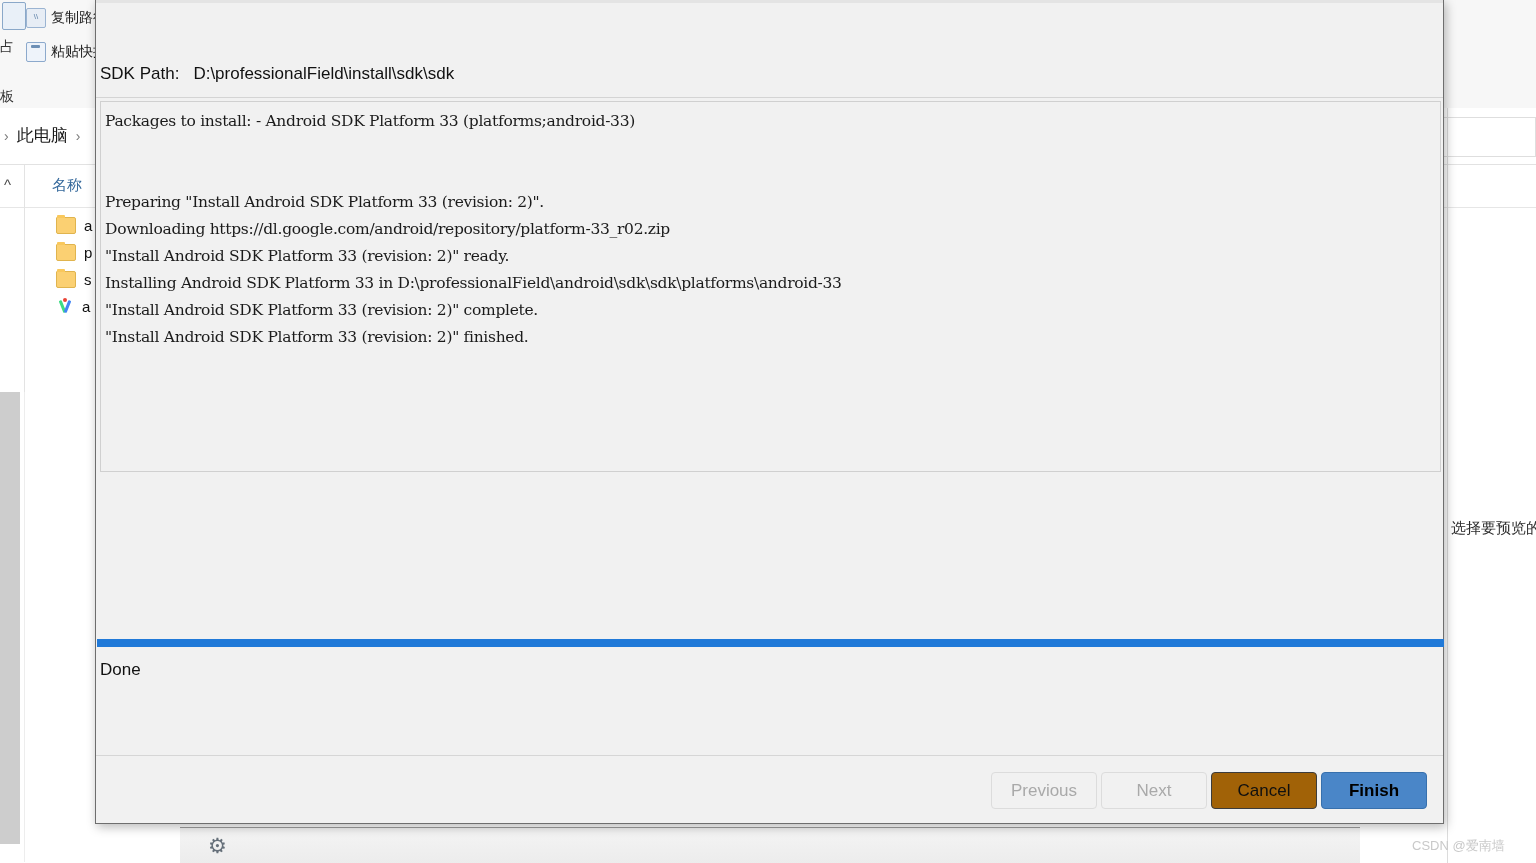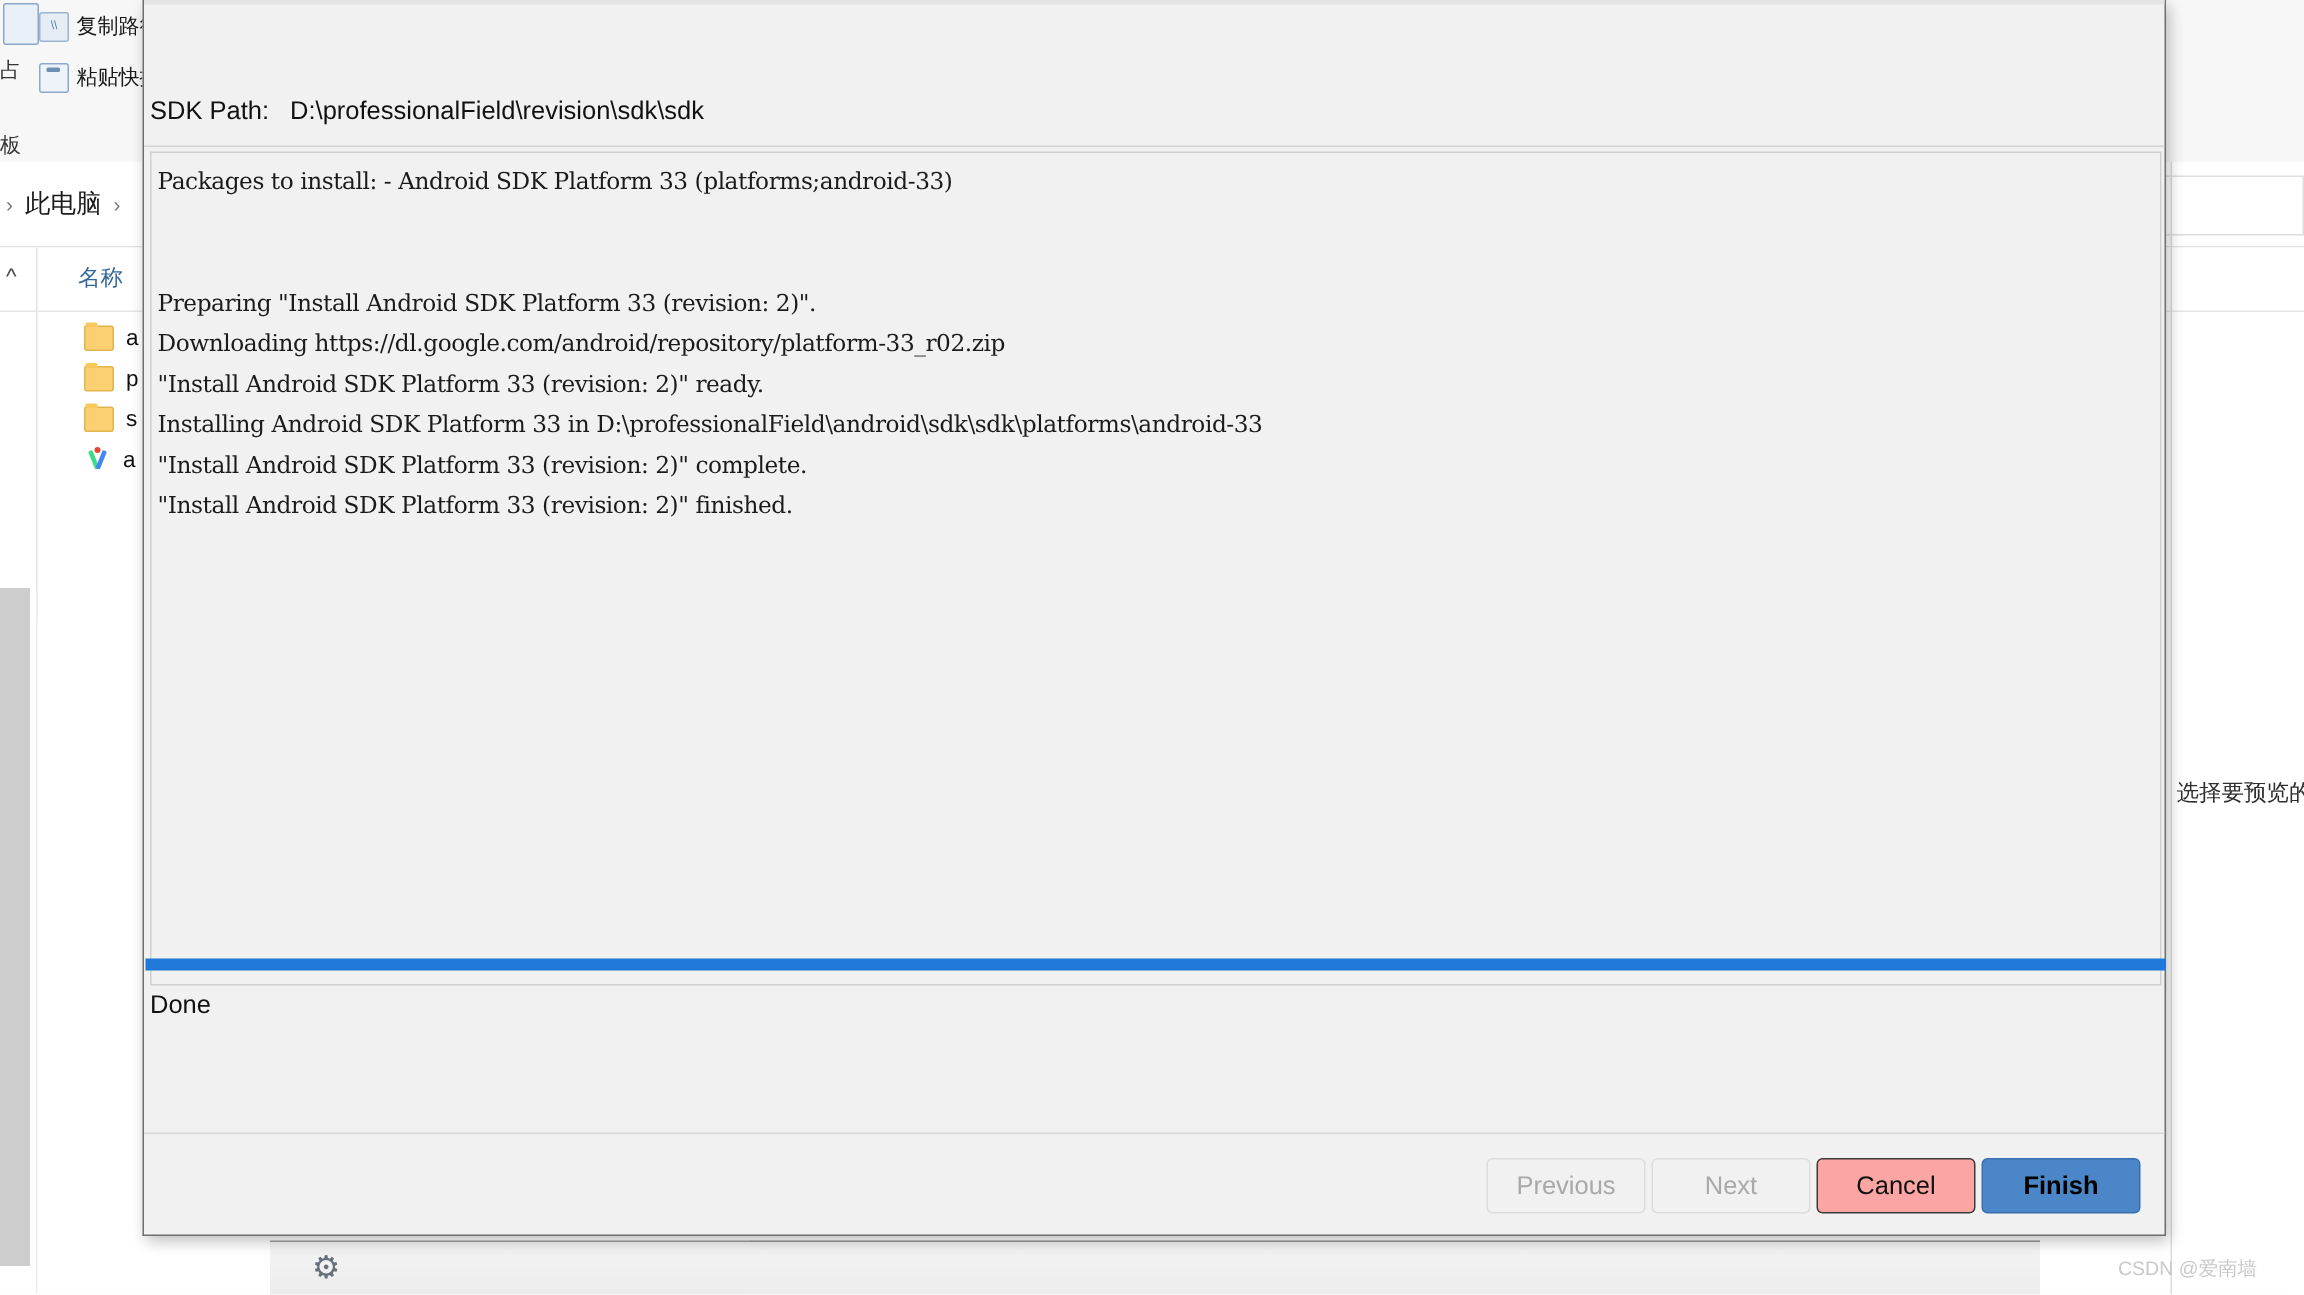--- a/index.html
+++ b/index.html
@@ -336,21 +336,21 @@
     left: 0; top: 97px;
     width: 100%;
     height: 1px;
     background: #d4d4d4;
   }
 
   .log-panel {
     position: absolute;
     left: 4px; top: 101px;
     width: 1341px;
-    height: 556px;
+    height: 371px;
     background: #f1f1f1;
     border: 1px solid #d0d0d0;
     box-sizing: border-box;
     overflow: hidden;
   }
   .log-text {
     margin: 0;
     padding: 6px 0 0 4px;
     font-family: "DejaVu Serif", serif;
     font-size: 15.5px;
@@ -403,21 +403,21 @@
     display: flex;
     align-items: center;
     justify-content: center;
     box-sizing: border-box;
     cursor: default;
     background: #f1f1f1;
     border: 1px solid #dcdcdc;
     color: #adadad;
   }
   .btn.disabled { background: #f1f1f1; border-color: #dcdcdc; color: #a9a9a9; }
-  .btn.normal   { background: #fca5a5; border-color: #3c3c3c; color: #101010; }
+  .btn.normal   { background: #a16207; border-color: #3c3c3c; color: #101010; }
   .btn.primary  {
     background: #4a86c8;
     border: 1px solid #3770ad;
     color: #000000;
     font-weight: bold;
   }
 </style>
 </head>
 <body>
 
@@ -506,21 +506,21 @@
 
     <div class="watermark">CSDN @爱南墙</div>
   </div>
 
   <div class="dialog">
     <div class="dlg-topline"></div>
 
 
     <div class="dlg-sdkrow">
       <span>SDK Path:</span>
-      <span>D:\professionalField\revision\sdk\sdk</span>
+      <span>D:\professionalField\install\sdk\sdk</span>
     </div>
 
     <div class="dlg-sep-top"></div>
 
     <div class="log-panel">
       <pre class="log-text">Packages to install: - Android SDK Platform 33 (platforms;android-33)
 
 
 Preparing "Install Android SDK Platform 33 (revision: 2)".
 Downloading https://dl.google.com/android/repository/platform-33_r02.zip

